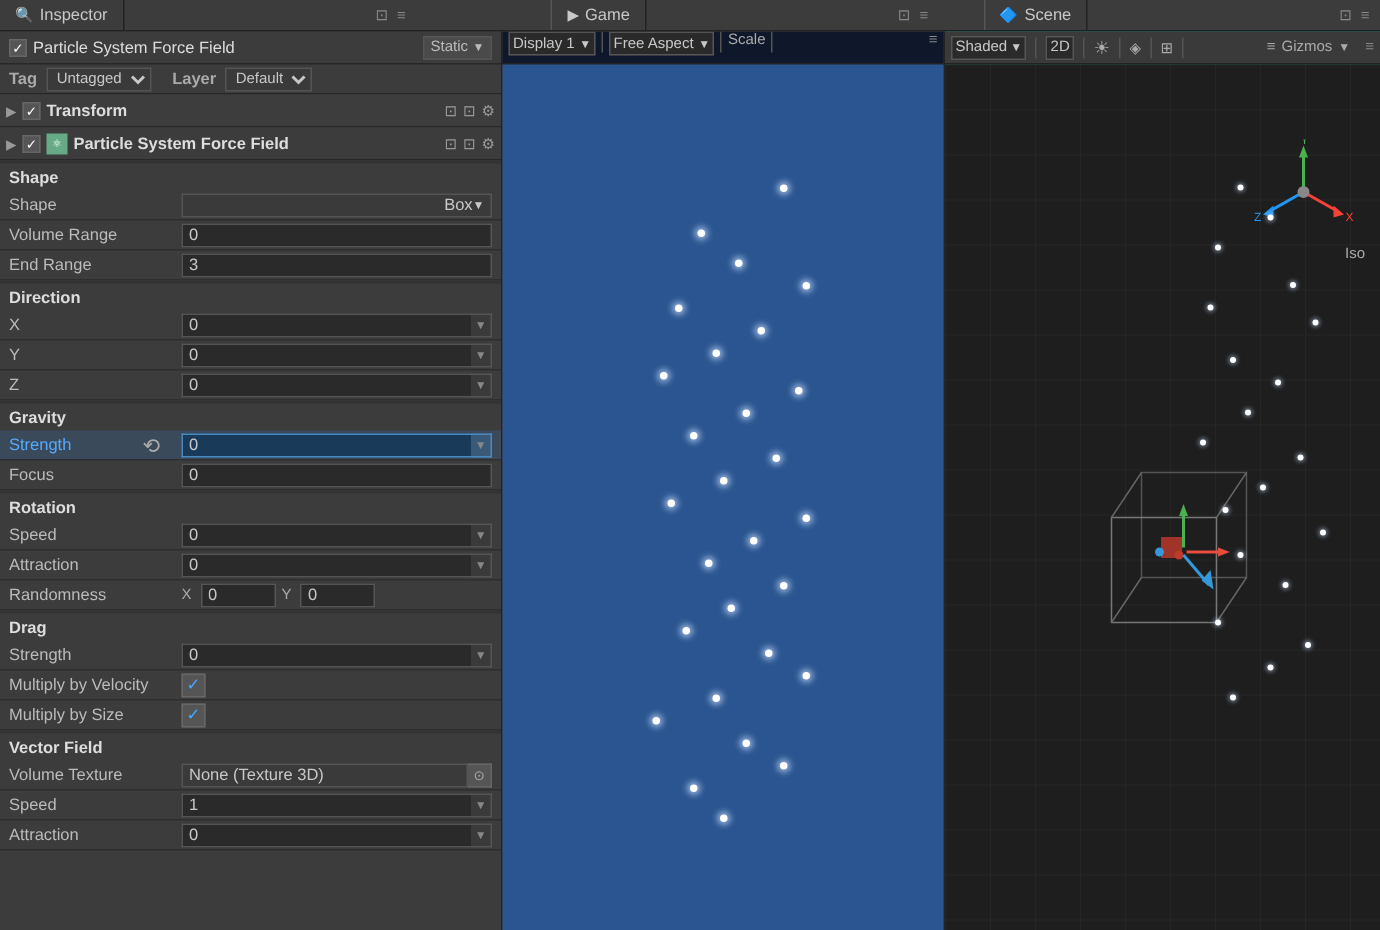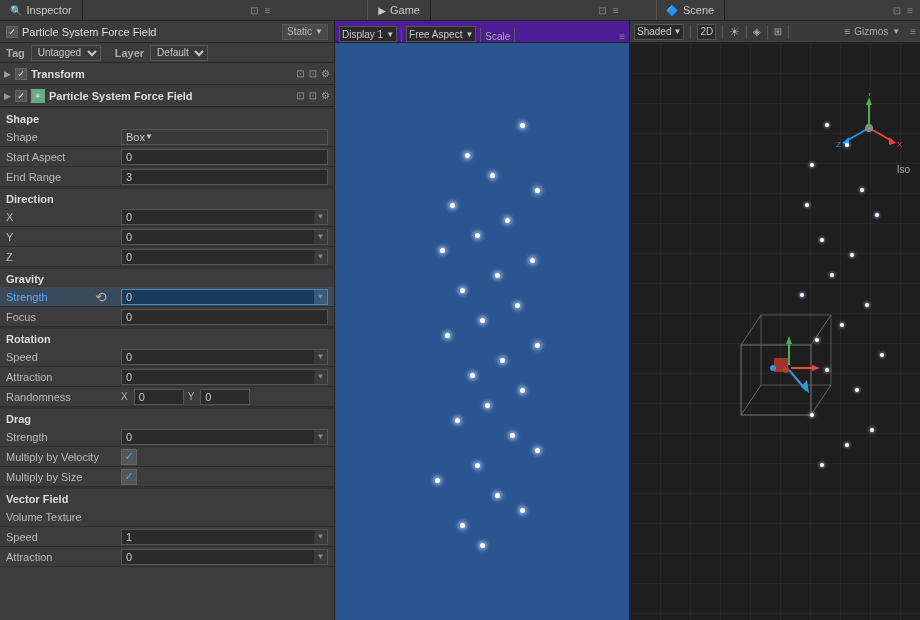--- a/index.html
+++ b/index.html
@@ -226,21 +226,21 @@
       flex: 1;
       background: #3a3a3a;
       border: 1px solid #555;
       color: #c8c8c8;
       font-size: 11px;
       padding: 0 4px;
       height: 16px;
       cursor: pointer;
       display: flex;
       align-items: center;
-      justify-content: flex-start;
+      justify-content: flex-end;
     }
     .checkbox-field {
       width: 16px;
       height: 16px;
       background: #555;
       border: 1px solid #666;
       display: flex;
       align-items: center;
       justify-content: center;
       cursor: pointer;
@@ -273,23 +273,23 @@
     
     .game-panel {
       width: 295px;
       display: flex;
       flex-direction: column;
       background: #3c3c3c;
       border-right: 1px solid #222;
     }
     .game-toolbar {
       display: flex;
-      align-items: flex-end;
+      align-items: flex-start;
       height: 22px;
-      background: #4c1d95;
+      background: #0f172a;
       border-bottom: 1px solid #222;
       padding: 0 4px;
       gap: 4px;
       font-size: 10px;
       color: #aaa;
     }
     .toolbar-select {
       background: #2a2a2a;
       border: 1px solid #555;
       color: #c8c8c8;
@@ -559,21 +559,21 @@
         <span class="prop-label">Shape</span>
         <div class="prop-value">
           <div class="select-field">
             <span>Box</span>
             <span style="font-size:8px;">▼</span>
           </div>
         </div>
       </div>
 
       <div class="prop-row">
-        <span class="prop-label">Start Aspect</span>
+        <span class="prop-label">Volume Range</span>
         <div class="prop-value">
           <div class="input-field-with-arrow">
             <input type="text" class="input-field" value="0" style="border-right: 1px solid rgb(85, 85, 85);">
           </div>
         </div>
       </div>
 
       <div class="prop-row">
         <span class="prop-label">End Range</span>
         <div class="prop-value">
@@ -696,20 +696,26 @@
         <span class="prop-label">Multiply by Size</span>
         <div class="prop-value">
           <div class="checkbox-field checked"></div>
         </div>
       </div>
 
       <div class="section-title">Vector Field</div>
 
       <div class="prop-row">
         <span class="prop-label">Volume Texture</span>
+        <div class="prop-value">
+          <div class="texture-field">
+            <input type="text" class="texture-input" value="None (Texture 3D)" style="">
+            <div class="texture-btn">⊙</div>
+          </div>
+        </div>
       </div>
 
       <div class="prop-row">
         <span class="prop-label">Speed</span>
         <div class="prop-value">
           <div class="input-field-with-arrow">
             <input type="text" class="input-field" value="1" style="">
             <div class="dropdown-arrow">▼</div>
           </div>
         </div>

